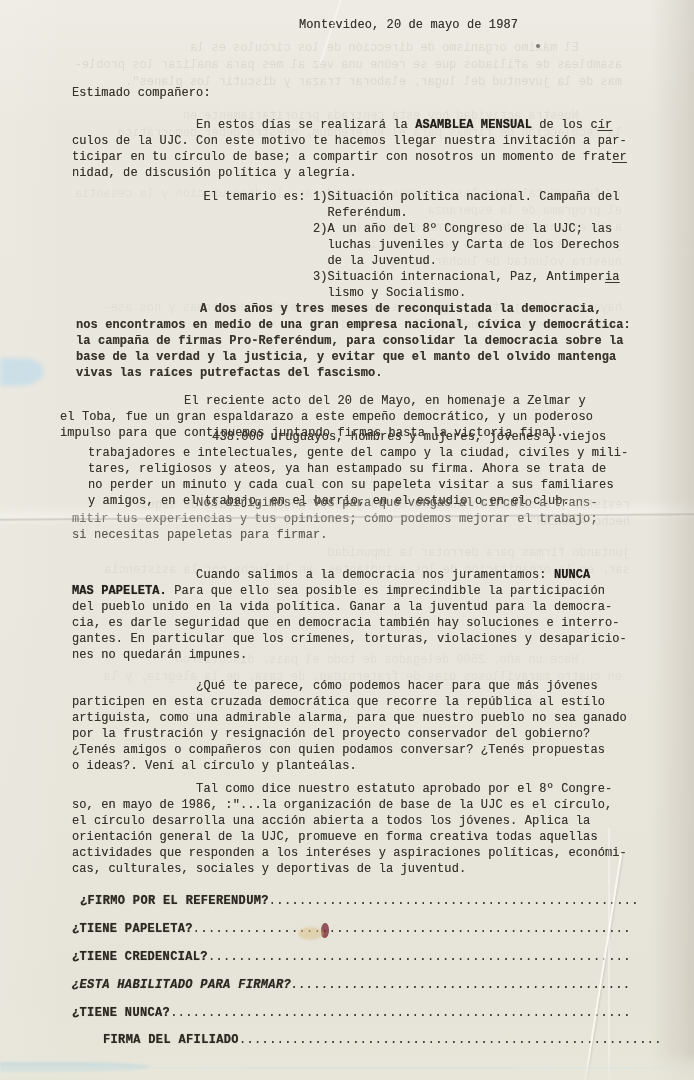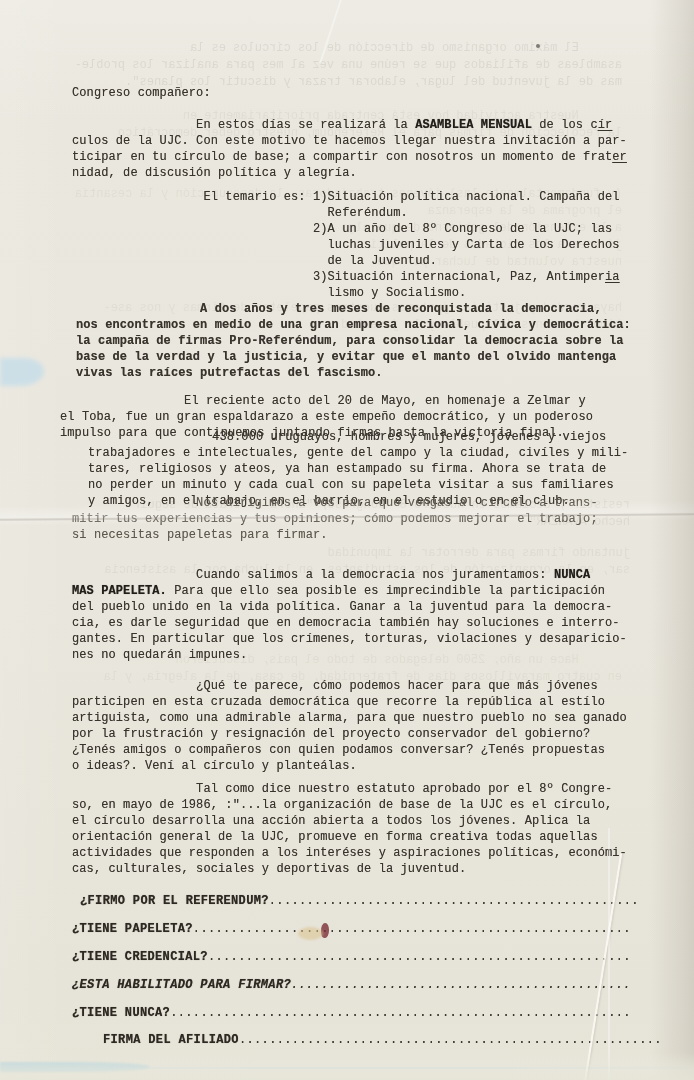--- a/index.html
+++ b/index.html
@@ -77,22 +77,23 @@
       <pre class="ghost" style="left: 74px; top: 300px; width: 548px; opacity: 0.09;">haya verdad y justicia, juntamos nuestras papeletas de firmas y nos ase-
 timos hermanos del pueblo y la juventud</pre>
       <pre class="ghost" style="left: 300px; top: 497px; width: 330px; opacity: 0.13;">resistir", decíamos en nuestro 8º Congreso, "ahora se trata de seguir
 hecho AVANZAR"</pre>
       <pre class="ghost" style="left: 300px; top: 545px; width: 330px; opacity: 0.11;">juntando firmas para derrotar la impunidad
 sar, en la organización de los estudiantes, en la lucha por la asistencia</pre>
       <pre class="ghost" style="left: 74px; top: 652px; width: 548px; opacity: 0.09;">      Hace un año, 2500 delegados de todo el país, discutieron
 en cuatro maravillosos días de fraternidad, de casa, de la alegría, y la</pre>
     </div>
 
+  <pre class="tl" style="left:299px;top:17px;">Montevideo, 20 de mayo de 1987</pre>
 
-  <pre class="tl" style="left:72px;top:85px;">Congreso compañero:</pre>
+  <pre class="tl" style="left:72px;top:85px;">Estimado compañero:</pre>
 
   <div id="body-layer">
       <pre class="tl" style="left: 72px; top: 117px;">                 En estos días se realizará la <b>ASAMBLEA MENSUAL</b> de los c<u>ír</u>
 culos de la UJC. Con este motivo te hacemos llegar nuestra invitación a par-
 ticipar en tu círculo de base; a compartir con nosotros un momento de frat<u>er</u>
 nidad, de discusión política y alegría.</pre>
       <pre class="tl" style="left: 72px; top: 189px;">                  El temario es: 1)Situación política nacional. Campaña del
                                    Referéndum.
                                  2)A un año del 8º Congreso de la UJC; las
                                    luchas juveniles y Carta de los Derechos

